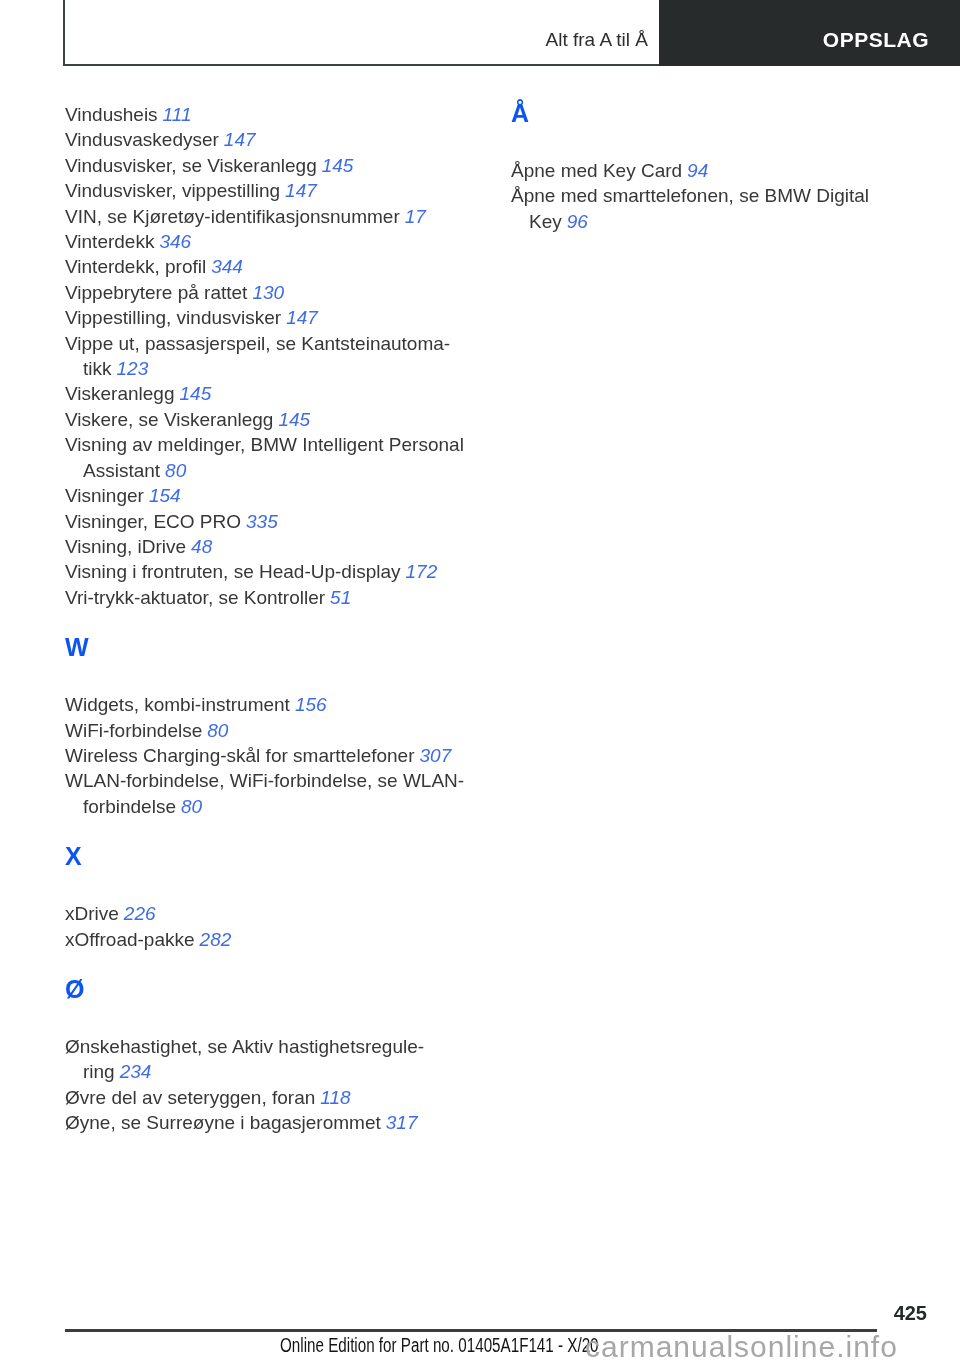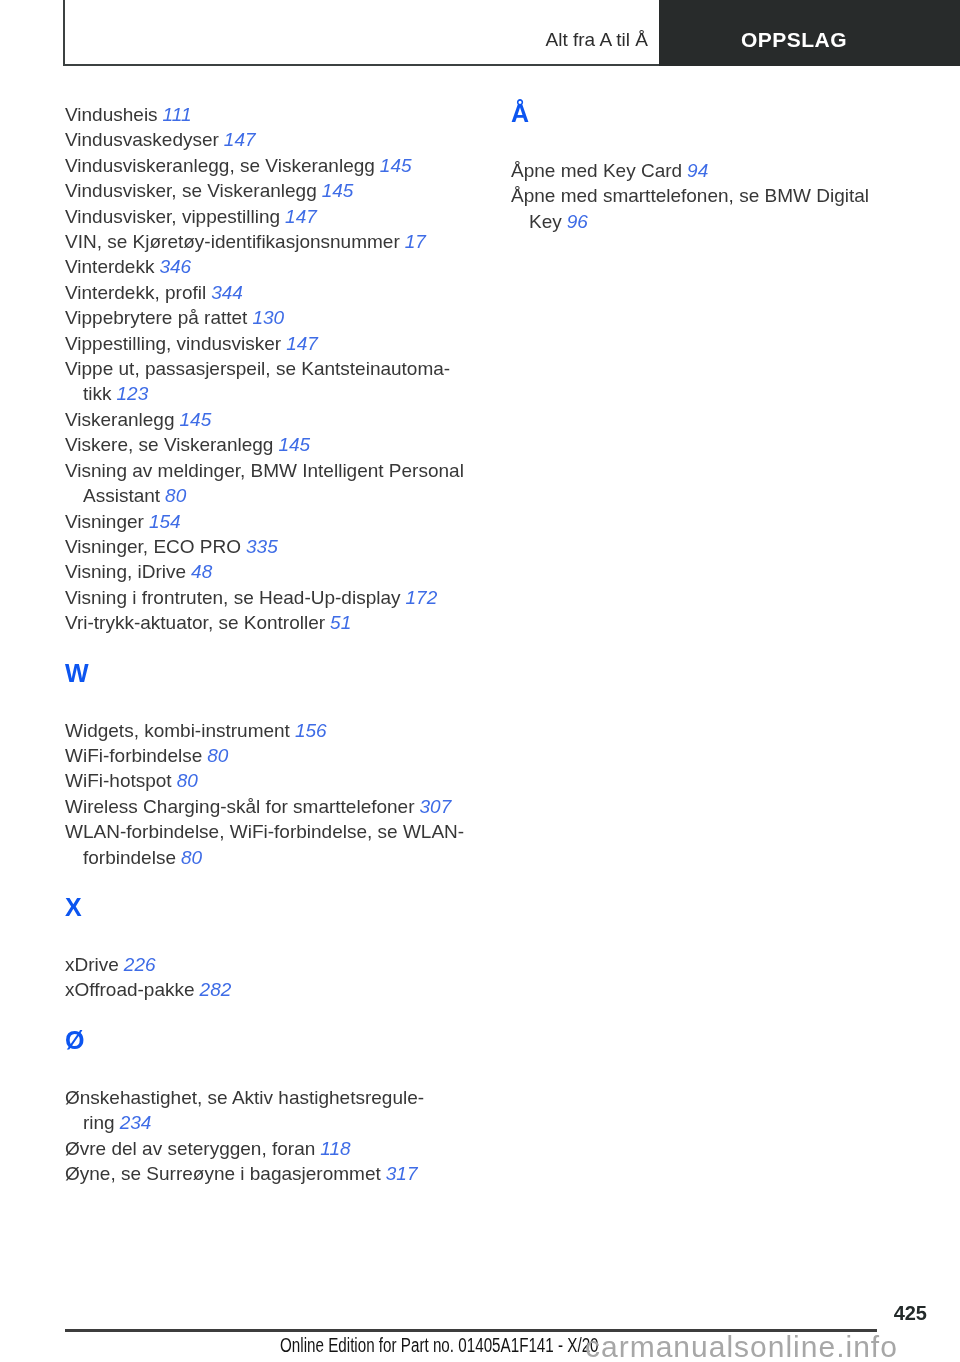--- a/index.html
+++ b/index.html
@@ -17,21 +17,21 @@
   .hdr-left {
     position:absolute; left:63px; top:0; width:602px; height:66px;
     border:2px solid #3c4141; border-top:none;
     display:flex; justify-content:flex-end; align-items:flex-end;
     padding:0 15px 13px 0;
     font-size:19px; color:#2d2d2d;
   }
   .hdr-right {
     position:absolute; left:659px; top:0; width:301px; height:66px;
     background:#282b2b; color:#ffffff;
-    display:flex; justify-content:center; align-items:flex-end;
+    display:flex; justify-content:flex-end; align-items:flex-end;
     padding:0 31px 14px 0;
     font-size:21px; font-weight:bold; letter-spacing:0.5px;
   }
 
   
   .col { position:absolute; width:450px; }
   #col-left  { left:65px;  top:102px; }
   #col-right { left:511px; top:98px;  }
 
   .section-heading {
@@ -75,21 +75,20 @@
     <span>Alt fra A til Å</span>
   </div>
 <div class="hdr-right">
     <span>OPPSLAG</span>
   </div>
 
 <div class="col" id="col-left">
   <div class="section">
     <div class="entry"><span>Vindusheis</span><span class="pg">111</span></div>
     <div class="entry"><span>Vindusvaskedyser</span><span class="pg">147</span></div>
-    <div class="entry"><span>Vindusviskeranlegg, se Viskeranlegg</span><span class="pg">145</span></div>
     <div class="entry"><span>Vindusvisker, se Viskeranlegg</span><span class="pg">145</span></div>
     <div class="entry"><span>Vindusvisker, vippestilling</span><span class="pg">147</span></div>
     <div class="entry"><span>VIN, se Kjøretøy-identifikasjonsnummer</span><span class="pg">17</span></div>
     <div class="entry"><span>Vinterdekk</span><span class="pg">346</span></div>
     <div class="entry"><span>Vinterdekk, profil</span><span class="pg">344</span></div>
     <div class="entry"><span>Vippebrytere på rattet</span><span class="pg">130</span></div>
     <div class="entry"><span>Vippestilling, vindusvisker</span><span class="pg">147</span></div>
     <div class="entry"><span>Vippe ut, passasjerspeil, se Kantsteinautoma-
 tikk</span><span class="pg">123</span></div>
     <div class="entry"><span>Viskeranlegg</span><span class="pg">145</span></div>
@@ -100,21 +99,20 @@
     <div class="entry"><span>Visninger, ECO PRO</span><span class="pg">335</span></div>
     <div class="entry"><span>Visning, iDrive</span><span class="pg">48</span></div>
     <div class="entry"><span>Visning i frontruten, se Head-Up-display</span><span class="pg">172</span></div>
     <div class="entry"><span>Vri-trykk-aktuator, se Kontroller</span><span class="pg">51</span></div>
   </div>
 
   <div class="section">
     <div class="section-heading">W</div>
     <div class="entry"><span>Widgets, kombi-instrument</span><span class="pg">156</span></div>
     <div class="entry"><span>WiFi-forbindelse</span><span class="pg">80</span></div>
-    <div class="entry"><span>WiFi-hotspot</span><span class="pg">80</span></div>
     <div class="entry"><span>Wireless Charging-skål for smarttelefoner</span><span class="pg">307</span></div>
     <div class="entry"><span>WLAN-forbindelse, WiFi-forbindelse, se WLAN-
 forbindelse</span><span class="pg">80</span></div>
   </div>
 
   <div class="section">
     <div class="section-heading">X</div>
     <div class="entry"><span>xDrive</span><span class="pg">226</span></div>
     <div class="entry"><span>xOffroad-pakke</span><span class="pg">282</span></div>
   </div>

